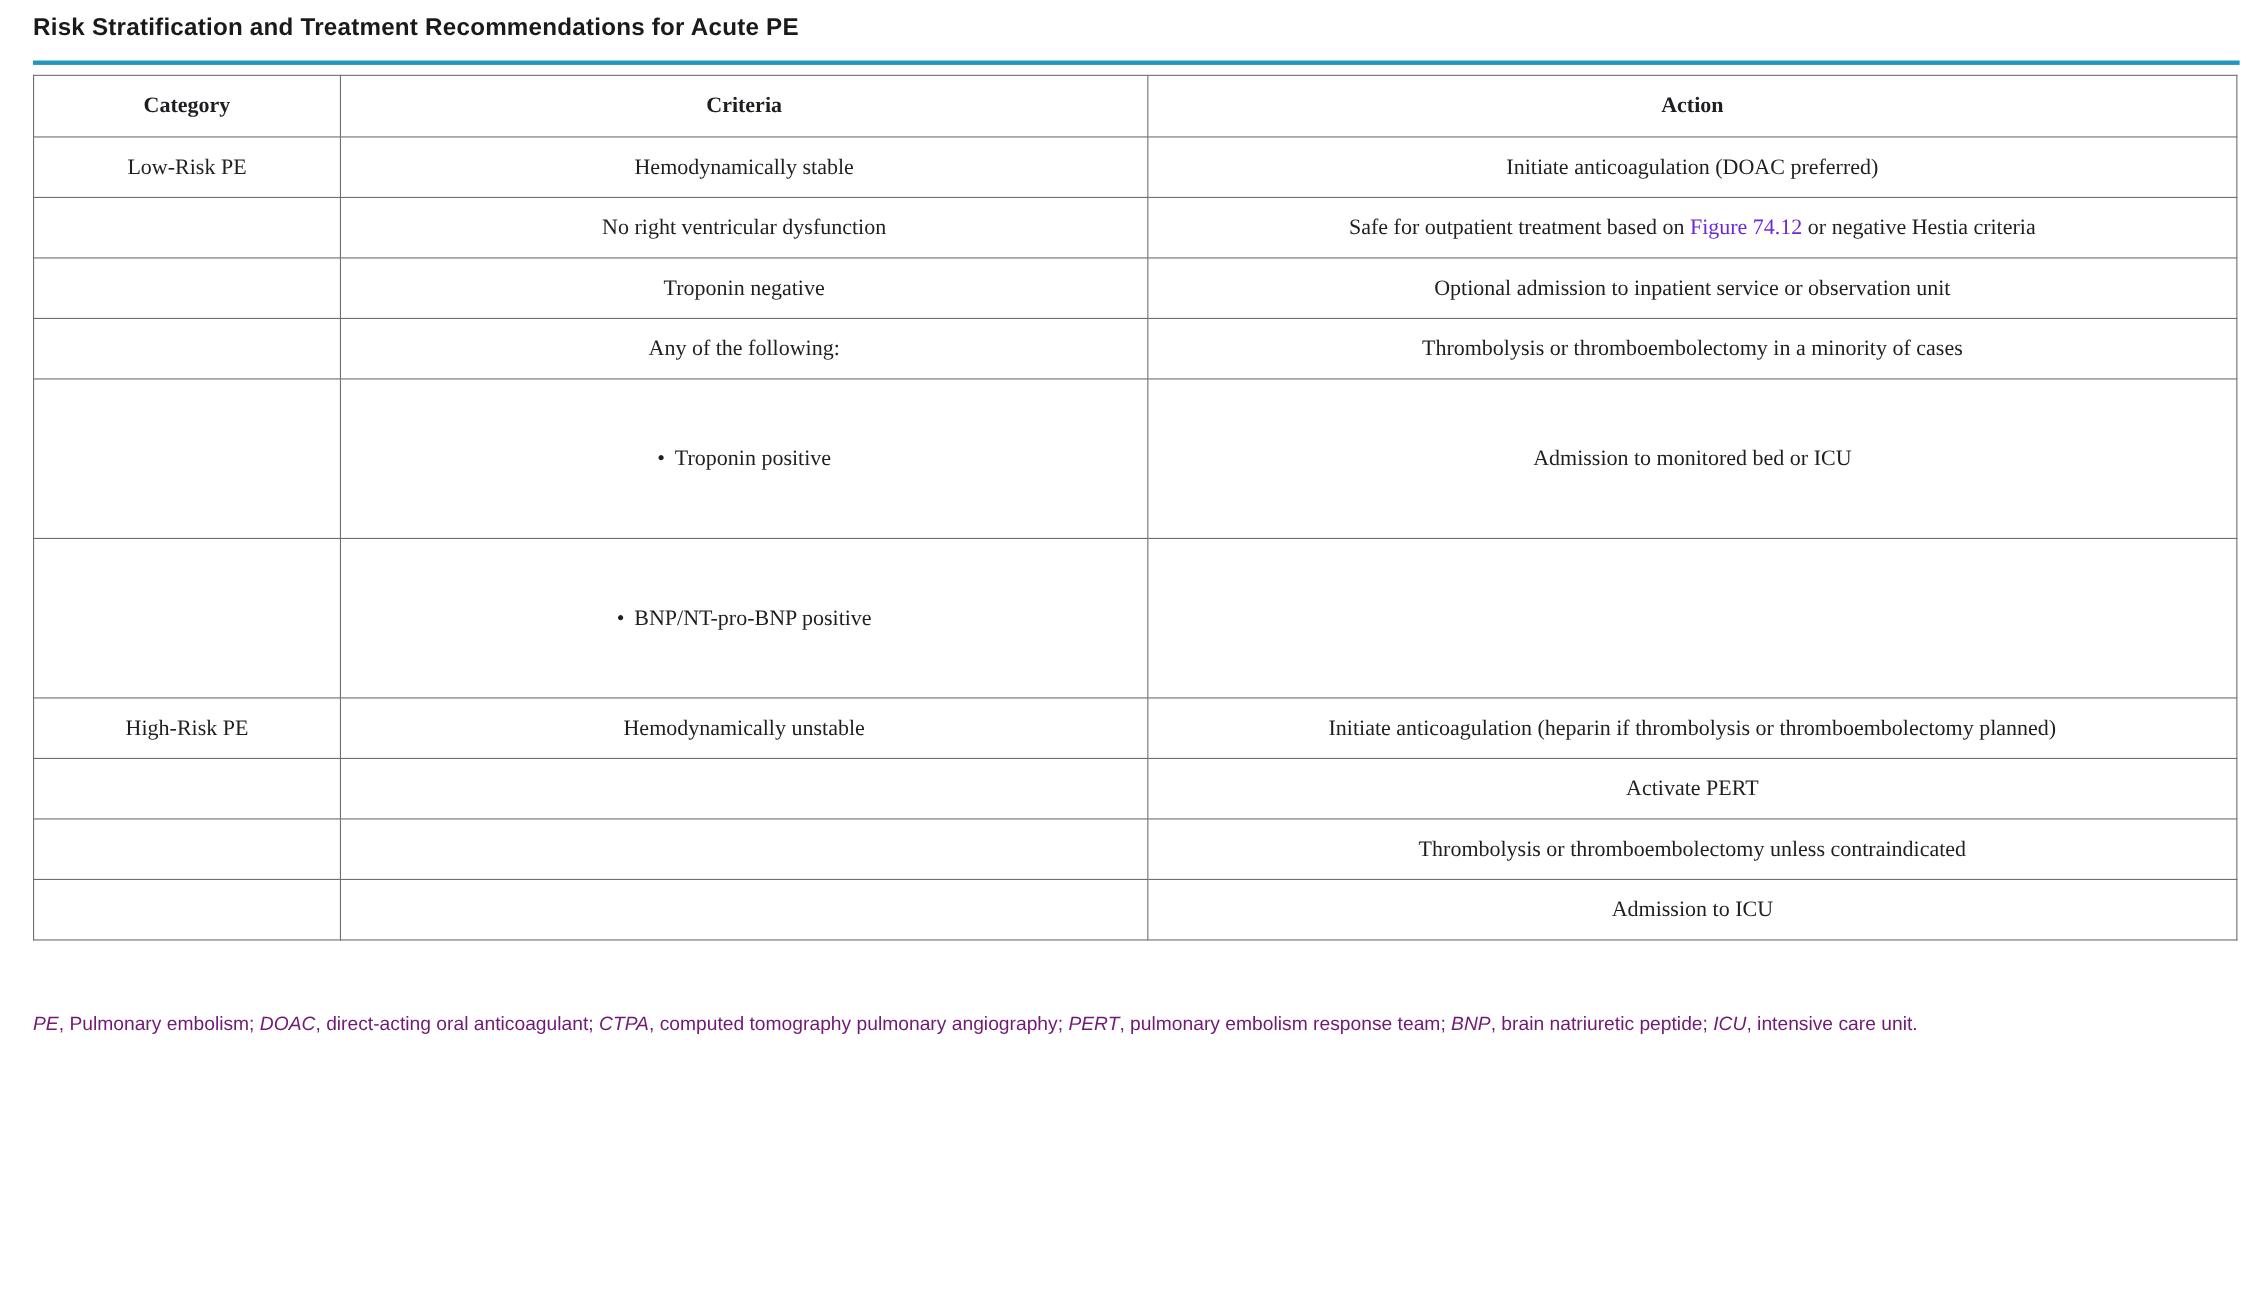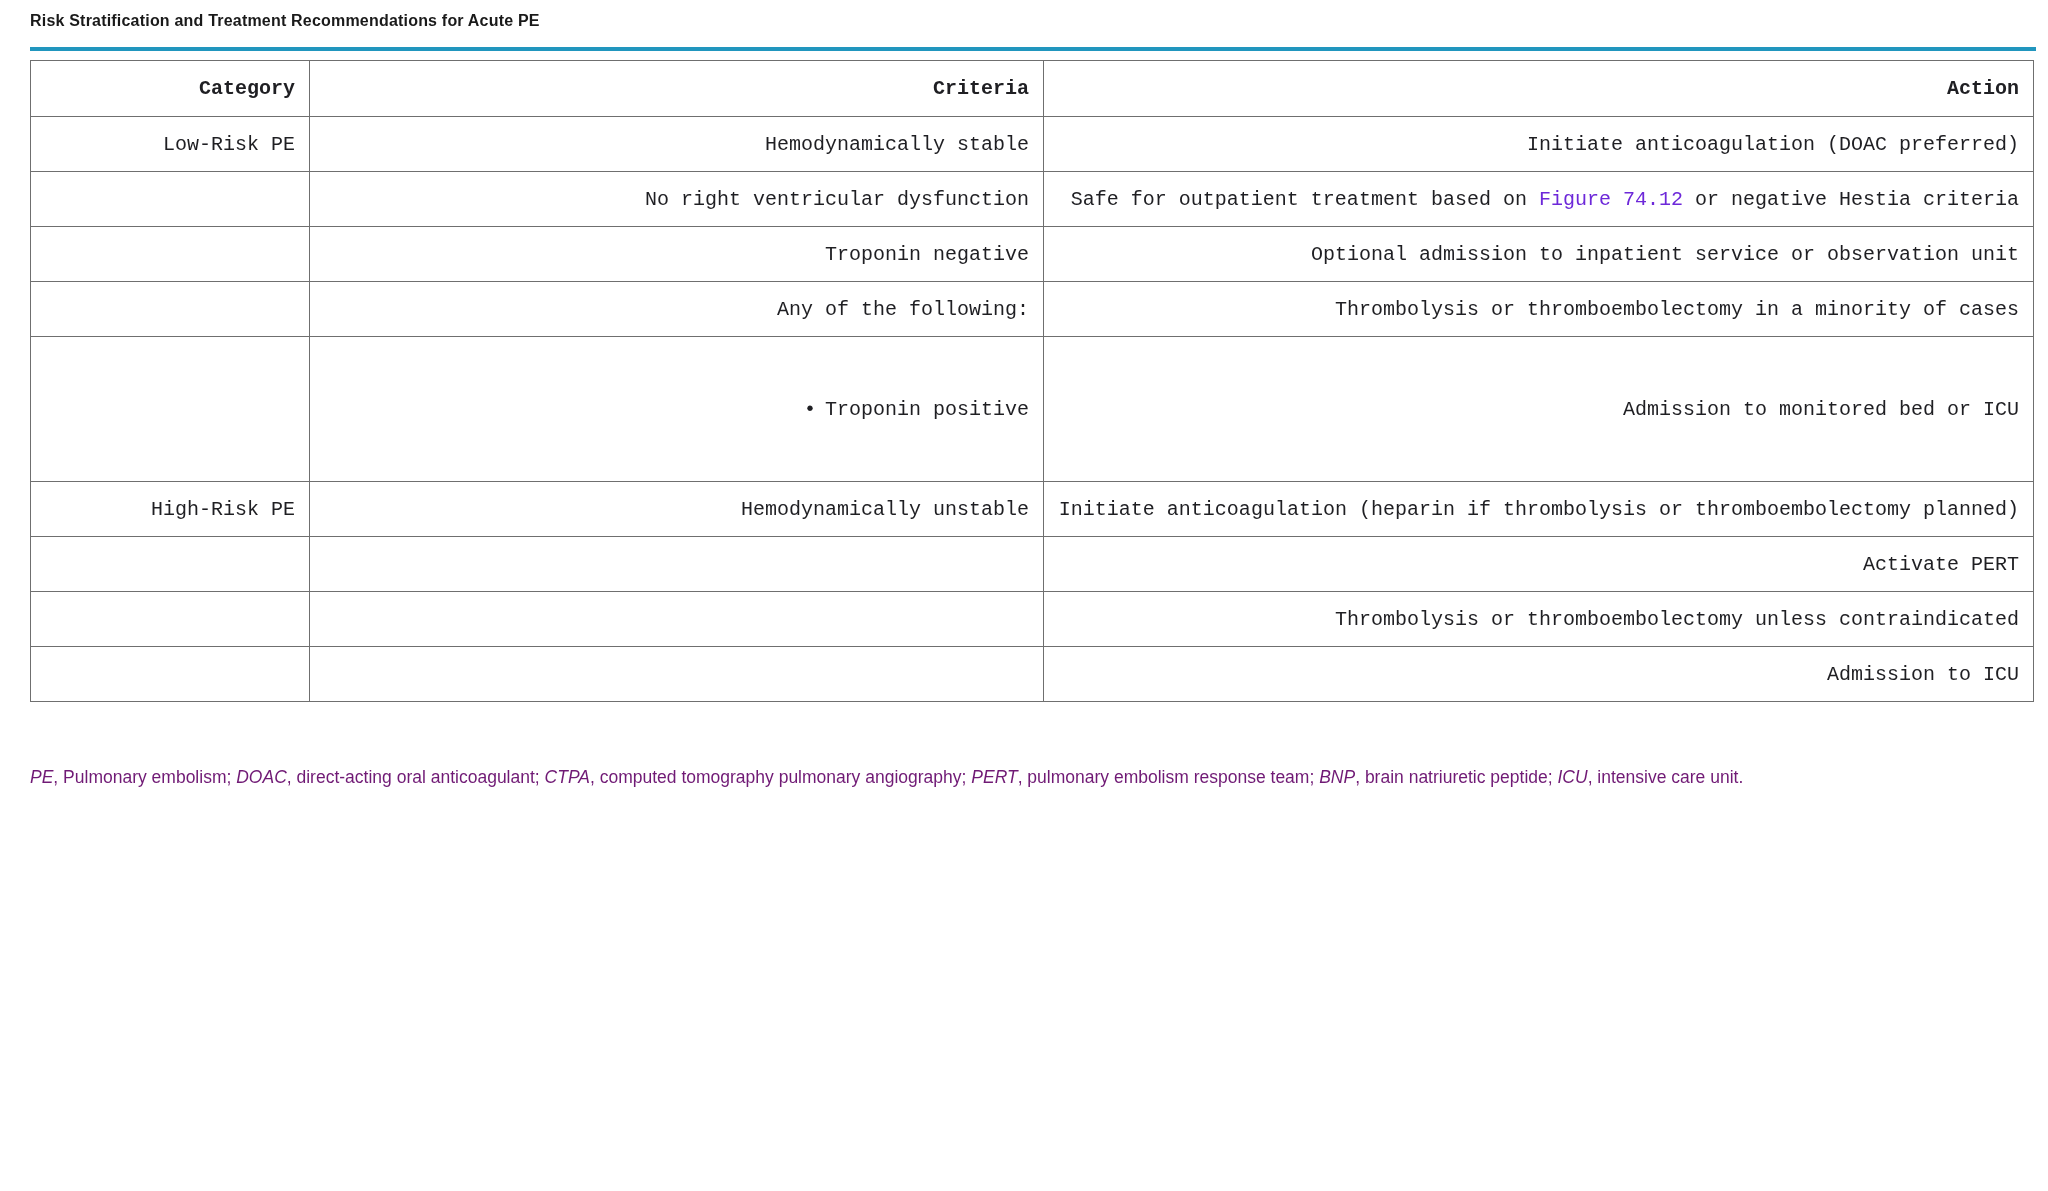--- a/index.html
+++ b/index.html
@@ -7,21 +7,21 @@
     width: 2048px;
     height: 1191px;
     background: #ffffff;
     font-family: "Liberation Sans", sans-serif;
     overflow: hidden;
   }
   .page {
     padding: 10px 12px 0 30px;
   }
   .page-title {
-    font-size: 16px;
+    font-size: 22px;
     font-weight: bold;
     color: #1a1a1a;
     letter-spacing: 0.2px;
     padding-top: 2px;
   }
   .title-rule {
     width: 2006px;
     height: 4px;
     background: #2196be;
     margin-top: 17px;
@@ -34,26 +34,25 @@
     font-family: "Liberation Serif", serif;
     font-size: 20px;
     color: #1f1f23;
   }
   table.risk-table col.c-category { width: 279px; }
   table.risk-table col.c-criteria { width: 734px; }
   table.risk-table col.c-action   { width: 990px; }
   table.risk-table th,
   table.risk-table td {
     border: 1px solid #6f6f6f;
-    padding: 2px 14px;
+    padding: 2px 0;
     vertical-align: middle;
-    text-align: right;
+    text-align: center;
     font-weight: normal;
     overflow: hidden;
-    font-family: Liberation Mono, monospace;
   }
   table.risk-table th {
     font-weight: bold;
     height: 56px;
   }
   tr.row-std  { height: 55px; }
   tr.row-last { height: 55px; }
   tr.row-tall { height: 145px; }
   td.cell-category { font-weight: bold; }
   td.cell-top {
@@ -118,20 +117,25 @@
         <tr class="row-std">
           <td class="cell-category"></td>
           <td class="cell-criteria">Any of the following:</td>
           <td class="cell-action">Thrombolysis or thromboembolectomy in a minority of cases</td>
         </tr>
         <tr class="row-tall">
           <td class="cell-category"></td>
           <td class="cell-criteria cell-bullet"><span class="bullet-glyph">•</span>Troponin positive</td>
           <td class="cell-action cell-top">Admission to monitored bed or ICU</td>
         </tr>
+        <tr class="row-tall">
+          <td class="cell-category"></td>
+          <td class="cell-criteria cell-bullet"><span class="bullet-glyph">•</span>BNP/NT-pro-BNP positive</td>
+          <td class="cell-action cell-top"></td>
+        </tr>
         <tr class="row-std">
           <td class="cell-category">High-Risk PE</td>
           <td class="cell-criteria">Hemodynamically unstable</td>
           <td class="cell-action">Initiate anticoagulation (heparin if thrombolysis or thromboembolectomy planned)</td>
         </tr>
         <tr class="row-last">
           <td class="cell-category"></td>
           <td class="cell-criteria"></td>
           <td class="cell-action">Activate PERT</td>
         </tr>

